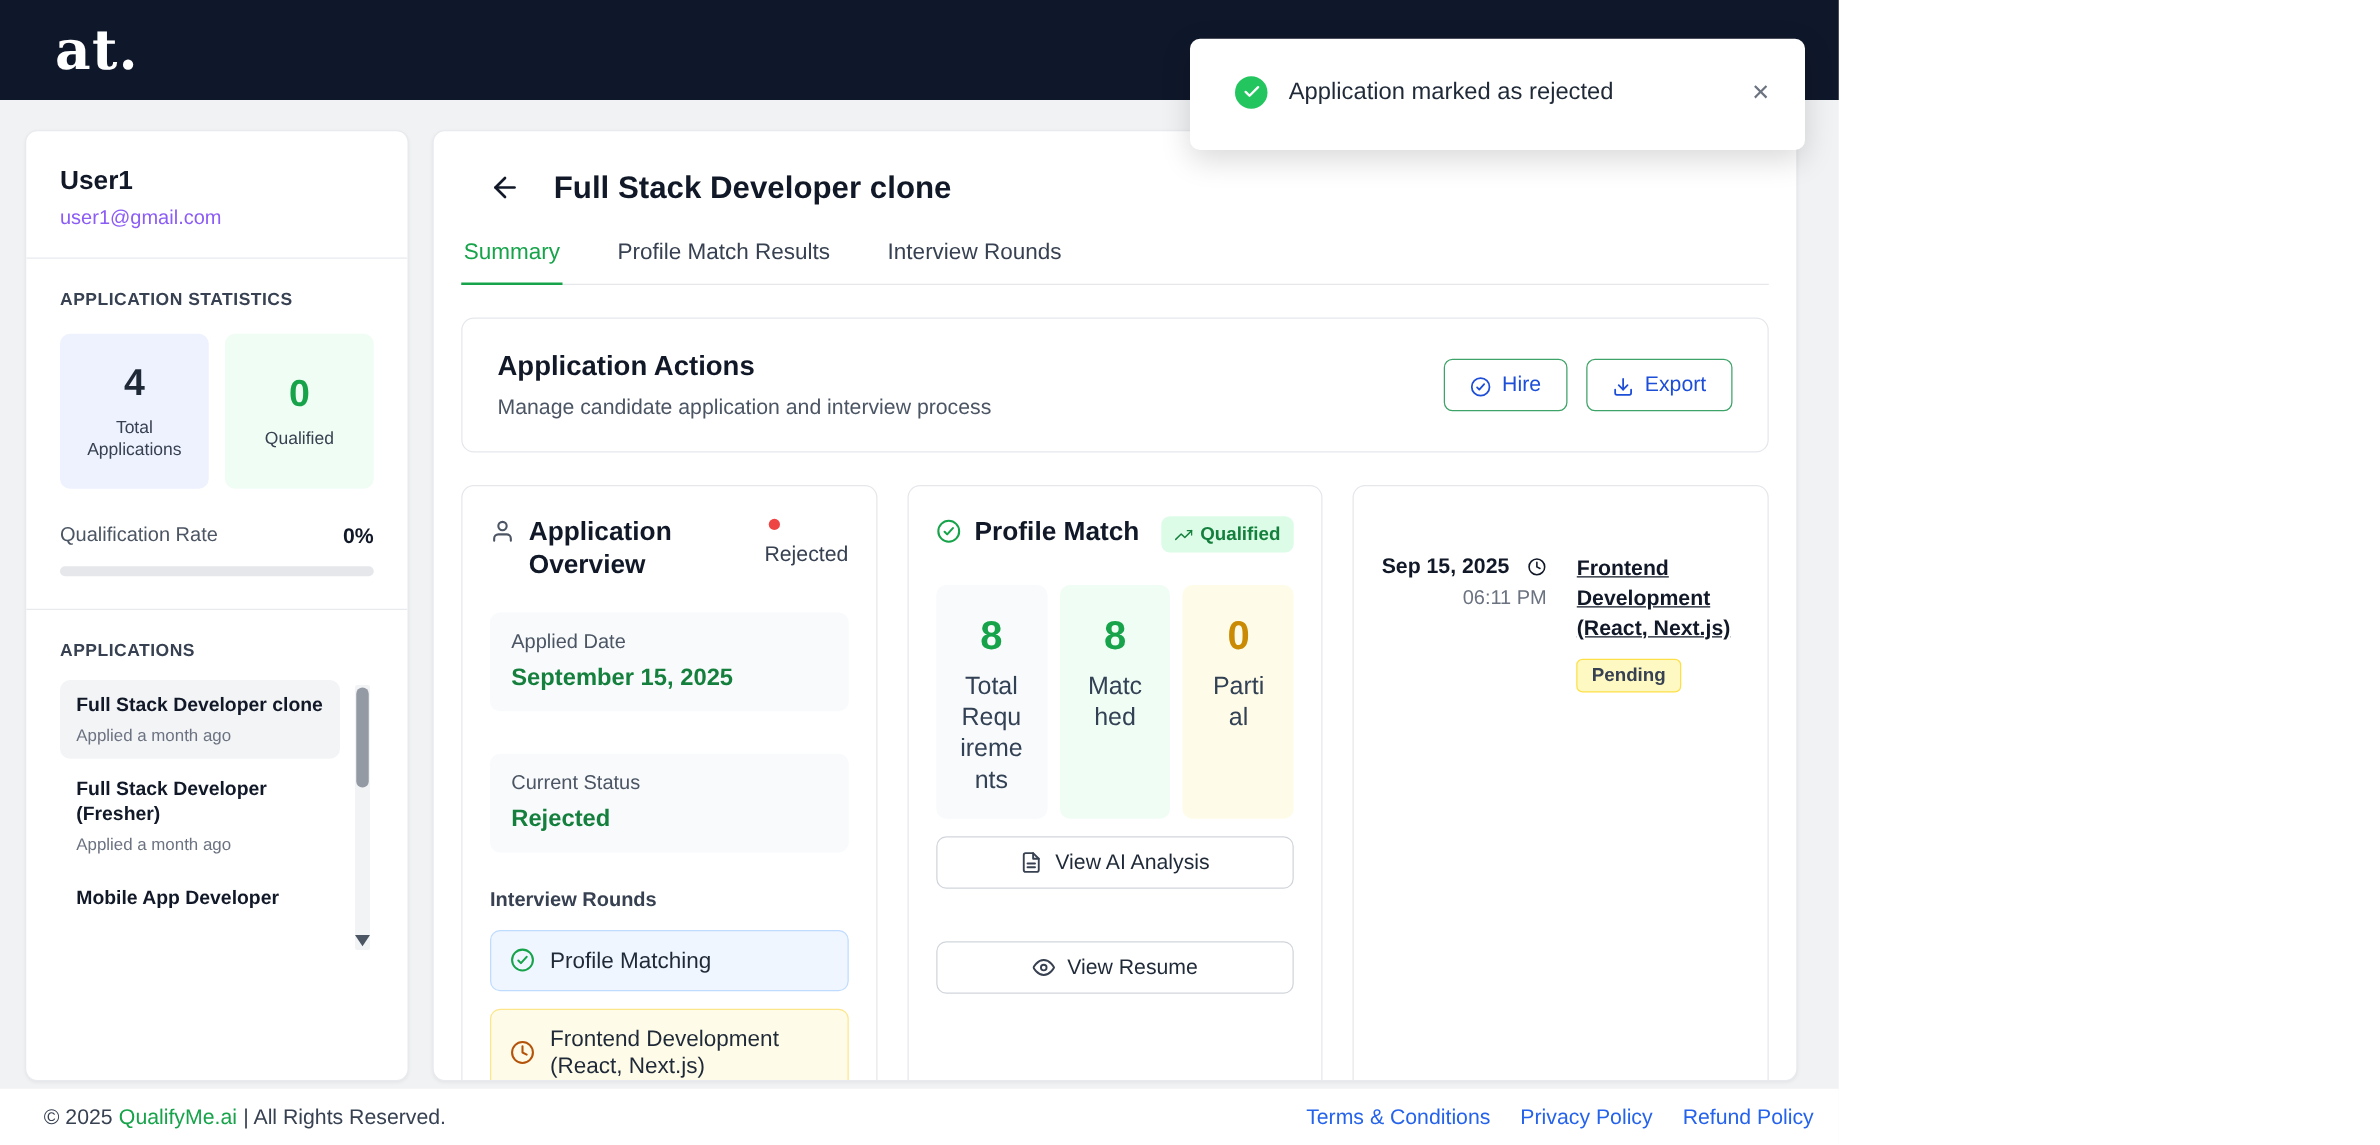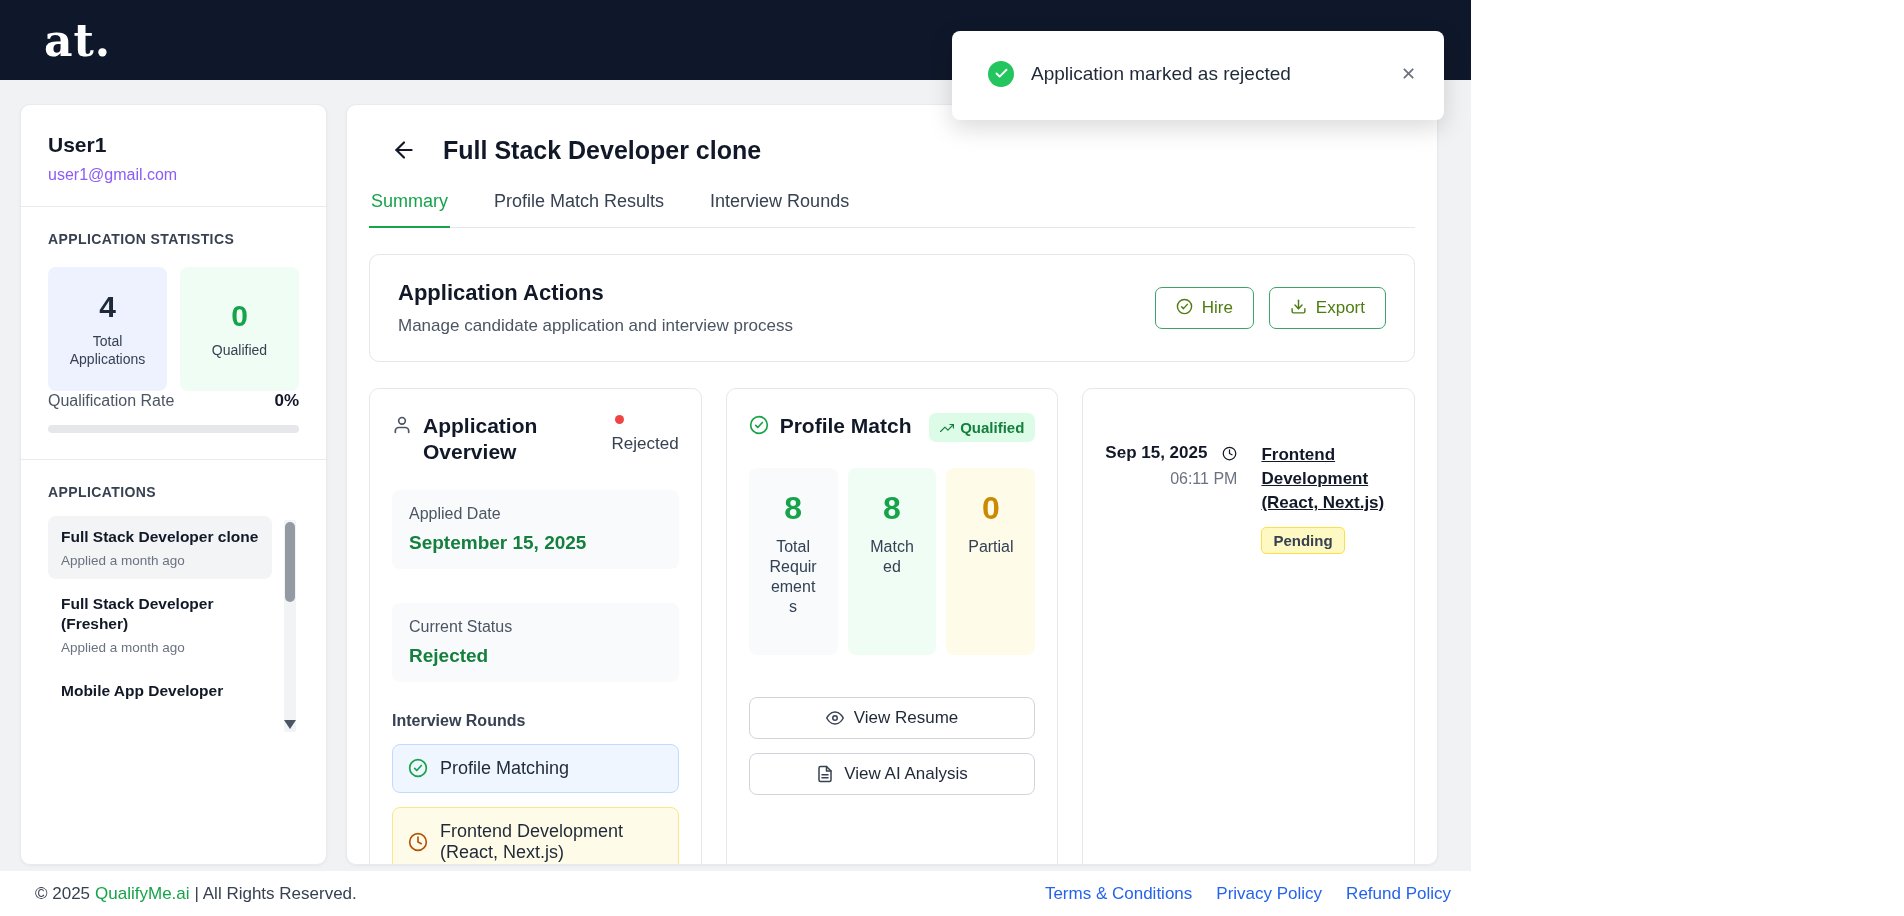--- a/index.html
+++ b/index.html
@@ -32,21 +32,21 @@
   .stats-block { padding:24px 27px 26px; border-bottom:1px solid #e8eaee; }
   .section-header { font-size:14px; font-weight:700; color:#374151; letter-spacing:.4px; }
   .stat-cards { display:flex; gap:13px; margin-top:20px; }
   .stat-card { flex:1; height:124px; border-radius:8px; display:flex; flex-direction:column; align-items:center; justify-content:center; text-align:center; padding:0 8px; }
   .stat-blue { background:#eef2ff; }
   .stat-green { background:#f0fdf4; }
   .stat-value { font-size:30px; font-weight:700; }
   .stat-blue .stat-value { color:#1f2937; }
   .stat-green .stat-value { color:#16a34a; }
   .stat-label { margin-top:8px; font-size:14px; color:#374151; line-height:1.3; }
-  .rate-row { display:flex; justify-content:space-between; align-items:center; }
+  .rate-row { display:flex; justify-content:space-between; align-items:center; margin-top:28px; }
   .rate-label { font-size:16px; color:#4b5563; }
   .rate-value { font-size:17px; font-weight:700; color:#111827; }
   .progress-track { margin-top:14px; height:8px; background:#e5e7eb; border-radius:4px; }
   .apps-block { padding:24px 20px 0 27px; }
   .apps-list { position:relative; margin-top:16px; height:220px; overflow:hidden; padding-right:34px; }
   .app-item { padding:11px 13px; border-radius:8px; cursor:pointer; }
   .app-item.selected { background:#f3f4f6; }
   .app-item + .app-item { margin-top:4px; }
   .app-item-title { font-size:15.5px; font-weight:600; line-height:1.3; color:#111827; }
   .app-item-sub { margin-top:6px; font-size:13.5px; color:#6b7280; }
@@ -61,21 +61,21 @@
   .back-btn svg { width:26px; height:26px; }
   .page-title { font-size:25px; font-weight:700; }
   .tabs { display:flex; gap:42px; margin-top:26px; border-bottom:1px solid #e5e7eb; }
   .tab { background:none; border:none; font-family:inherit; font-size:18px; color:#374151; padding:0 2px 14px; cursor:pointer; border-bottom:2px solid transparent; margin-bottom:-1px; }
   .tab.active { color:#16a34a; border-bottom-color:#16a34a; }
 
   .actions-card { margin-top:26px; border:1px solid #e5e7eb; border-radius:10px; padding:25px 28px; display:flex; align-items:center; justify-content:space-between; background:#fff; }
   .card-title-lg { font-size:22px; font-weight:700; }
   .card-subtitle { margin-top:10px; font-size:17px; color:#4b5563; }
   .actions-buttons { display:flex; gap:15px; }
-  .btn-green { display:inline-flex; align-items:flex-start; gap:9px; padding:10px 20px; border:1px solid #3ea368; background:#fff; color:#4d7c0f; font-size:17px; border-radius:7px; font-family:inherit; cursor:pointer; }
+  .btn-green { display:inline-flex; align-items:flex-end; gap:9px; padding:10px 20px; border:1px solid #3ea368; background:#fff; color:#1d4ed8; font-size:17px; border-radius:7px; font-family:inherit; cursor:pointer; }
   .btn-green svg { width:17px; height:17px; }
 
   .cards-row { display:flex; gap:24px; margin-top:26px; align-items:stretch; }
   .card { flex:1; border:1px solid #e5e7eb; border-radius:10px; padding:24px 22px; min-height:520px; background:#fff; }
   .card-head { display:flex; align-items:flex-start; gap:11px; }
   .card-head.split { justify-content:space-between; }
   .head-left { display:flex; align-items:flex-start; gap:11px; }
   .card-title { font-size:21px; font-weight:700; line-height:1.25; }
   .card-title.wrap { max-width:175px; display:inline-block; }
   .icon-20 { display:inline-flex; margin-top:2px; }
@@ -103,21 +103,21 @@
   .badge-green svg { width:14px; height:14px; }
 
   .match-stats { display:flex; gap:10px; margin-top:26px; }
   .stat-box { flex:1; border-radius:8px; height:187px; display:flex; flex-direction:column; align-items:center; padding-top:22px; }
   .stat-box.slate { background:#f8fafc; }
   .stat-box.greenbg { background:#f0fdf4; }
   .stat-box.yellowbg { background:#fefce8; }
   .stat-num { font-size:32px; font-weight:700; }
   .stat-num.green { color:#16a34a; }
   .stat-num.amber { color:#ca8a04; }
-  .stat-lbl { margin-top:10px; font-size:16px; color:#334155; line-height:1.25; max-width:50px; text-align:center; overflow-wrap:anywhere; }
+  .stat-lbl { margin-top:10px; font-size:20px; color:#334155; line-height:1.25; max-width:50px; text-align:center; overflow-wrap:anywhere; }
 
   .btn-outline { width:100%; display:flex; align-items:center; justify-content:center; gap:10px; padding:10px 0; margin-top:14px; background:#fff; border:1px solid #d1d5db; border-radius:8px; font-size:17px; font-family:inherit; color:#1f2937; cursor:pointer; }
   .btn-outline.first { margin-top:42px; }
   .btn-outline svg { width:18px; height:18px; color:#374151; }
 
   .progress-row { display:flex; margin-top:30px; }
   .when { text-align:right; min-width:108px; }
   .when-date { font-size:17px; font-weight:700; display:flex; align-items:center; justify-content:flex-end; gap:15px; color:#111827; }
   .when-date svg { width:15px; height:15px; color:#111827; flex-shrink:0; }
   .when-time { margin-top:7px; font-size:16px; color:#6b7280; }
@@ -314,39 +314,39 @@
           <div class="stat-box greenbg">
             <div class="stat-num green">8</div>
             <div class="stat-lbl">Matched</div>
           </div>
           <div class="stat-box yellowbg">
             <div class="stat-num amber">0</div>
             <div class="stat-lbl">Partial</div>
           </div>
         </div>
 
-        <button class="btn-outline first">
-          <span style="display:inline-flex;">
-            <svg viewBox="0 0 24 24" fill="none" stroke="currentColor" stroke-width="2" stroke-linecap="round" stroke-linejoin="round">
-                <path d="M1 12s4-8 11-8 11 8 11 8-4 8-11 8-11-8-11-8z"></path>
-                <circle cx="12" cy="12" r="3"></circle>
-              </svg>
-          </span>
-          <span>View Resume</span>
-        </button>
         <button class="btn-outline">
           <span style="display:inline-flex;">
             <svg viewBox="0 0 24 24" fill="none" stroke="currentColor" stroke-width="2" stroke-linecap="round" stroke-linejoin="round">
                 <path d="M14 2H6a2 2 0 0 0-2 2v16a2 2 0 0 0 2 2h12a2 2 0 0 0 2-2V8z"></path>
                 <path d="M14 2v6h6"></path>
                 <path d="M16 13H8"></path>
                 <path d="M16 17H8"></path>
               </svg>
           </span>
           <span>View AI Analysis</span>
+        </button>
+        <button class="btn-outline first">
+          <span style="display:inline-flex;">
+            <svg viewBox="0 0 24 24" fill="none" stroke="currentColor" stroke-width="2" stroke-linecap="round" stroke-linejoin="round">
+                <path d="M1 12s4-8 11-8 11 8 11 8-4 8-11 8-11-8-11-8z"></path>
+                <circle cx="12" cy="12" r="3"></circle>
+              </svg>
+          </span>
+          <span>View Resume</span>
         </button>
       </div>
 
       <div class="card">
 
         <div class="progress-row">
           <div class="when">
             <div class="when-date">
               <span>Sep 15, 2025</span>
               <span style="display:inline-flex;">

